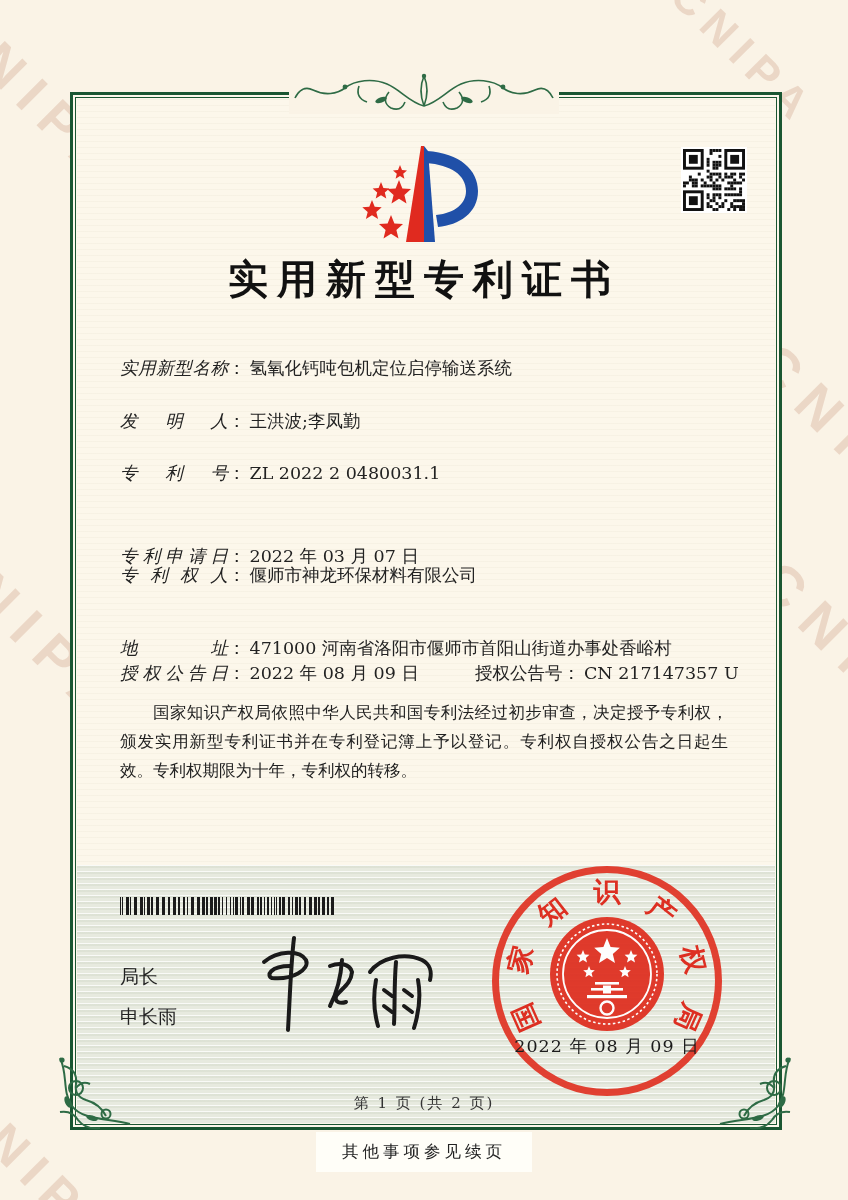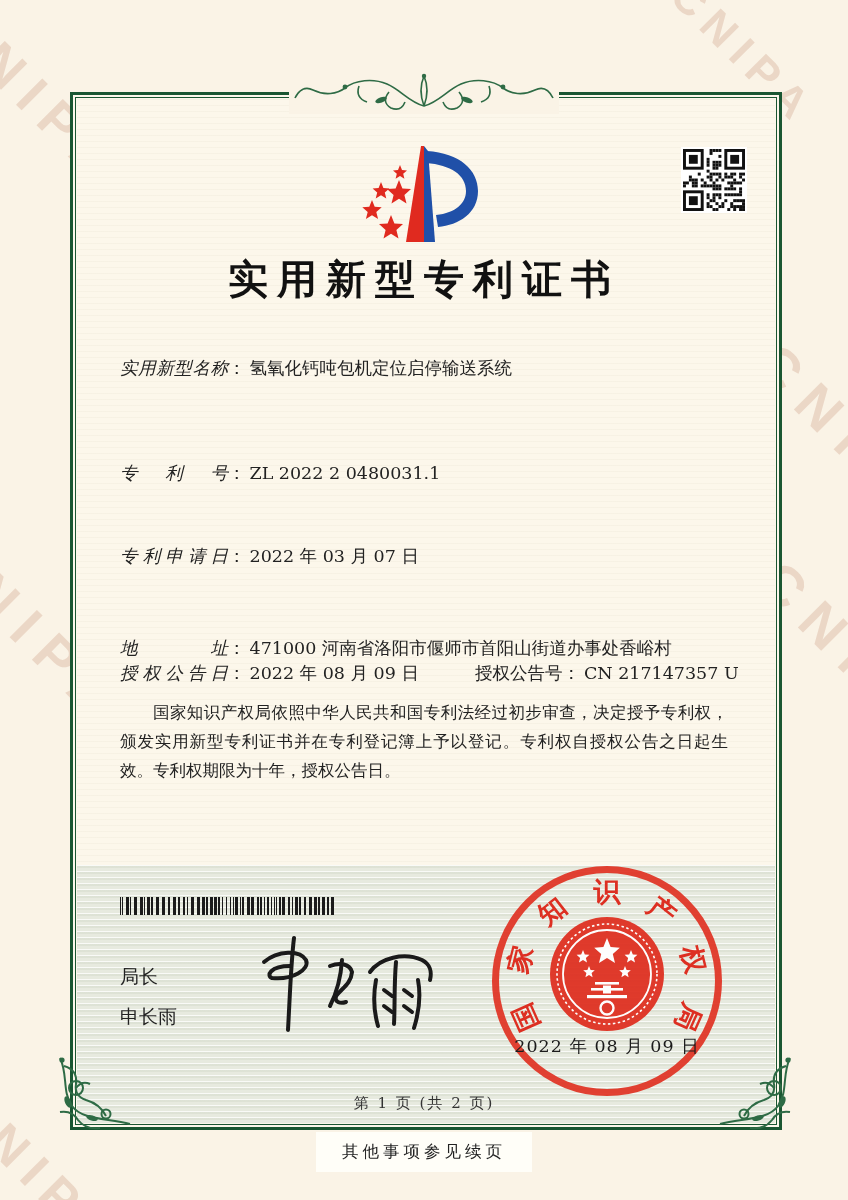--- a/index.html
+++ b/index.html
@@ -291,35 +291,41 @@
           <rect x="0" y="42" width="21" height="21" fill="#111"></rect>
           <rect x="3" y="45" width="15" height="15" fill="#fff"></rect>
           <rect x="6" y="48" width="9" height="9" fill="#111"></rect>
         </svg></div>
 
     <div class="title">实用新型专利证书</div>
 
     <div class="fieldrow" style="top:356px">
       <span class="flabel">实用新型名称</span><span>：</span><span class="fvalue">氢氧化钙吨包机定位启停输送系统</span>
     </div>
+    <div class="fieldrow" style="top:409px">
+      <span class="flabel">发明人</span><span>：</span><span class="fvalue">王洪波;李凤勤</span>
+    </div>
     <div class="fieldrow" style="top:461px">
       <span class="flabel">专利号</span><span>：</span><span class="fvalue">ZL 2022 2 0480031.1</span>
     </div>
     <div class="fieldrow" style="top:544px">
       <span class="flabel">专利申请日</span><span>：</span><span class="fvalue">2022 年 03 月 07 日</span>
     </div>
+    <div class="fieldrow" style="top:563px">
+      <span class="flabel">专利权人</span><span>：</span><span class="fvalue">偃师市神龙环保材料有限公司</span>
+    </div>
     <div class="fieldrow" style="top:636px">
       <span class="flabel">地址</span><span>：</span><span class="fvalue">471000 河南省洛阳市偃师市首阳山街道办事处香峪村</span>
     </div>
     <div class="fieldrow" style="top:661px">
       <span class="flabel">授权公告日</span><span>：</span><span class="fvalue">2022 年 08 月 09 日</span><span class="grant2">授权公告号</span><span>：</span><span class="fvalue">CN 217147357 U</span>
     </div>
 
     <div class="body-text">
-      <p>国家知识产权局依照中华人民共和国专利法经过初步审查，决定授予专利权，颁发实用新型专利证书并在专利登记簿上予以登记。专利权自授权公告之日起生效。专利权期限为十年，授权公告日。</p>
+      <p>国家知识产权局依照中华人民共和国专利法经过初步审查，决定授予专利权，颁发实用新型专利证书并在专利登记簿上予以登记。专利权自授权公告之日起生效。专利权期限为十年，专利权的转移。</p>
     </div>
 
     <div class="barcode" id="barcode">
         <div style="width: 1px; background: rgb(27, 27, 27);"></div>
         <div style="width: 1px; background: transparent;"></div>
         <div style="width: 1px; background: rgb(27, 27, 27);"></div>
         <div style="width: 3px; background: transparent;"></div>
         <div style="width: 3px; background: rgb(27, 27, 27);"></div>
         <div style="width: 1px; background: transparent;"></div>
         <div style="width: 1px; background: rgb(27, 27, 27);"></div>

